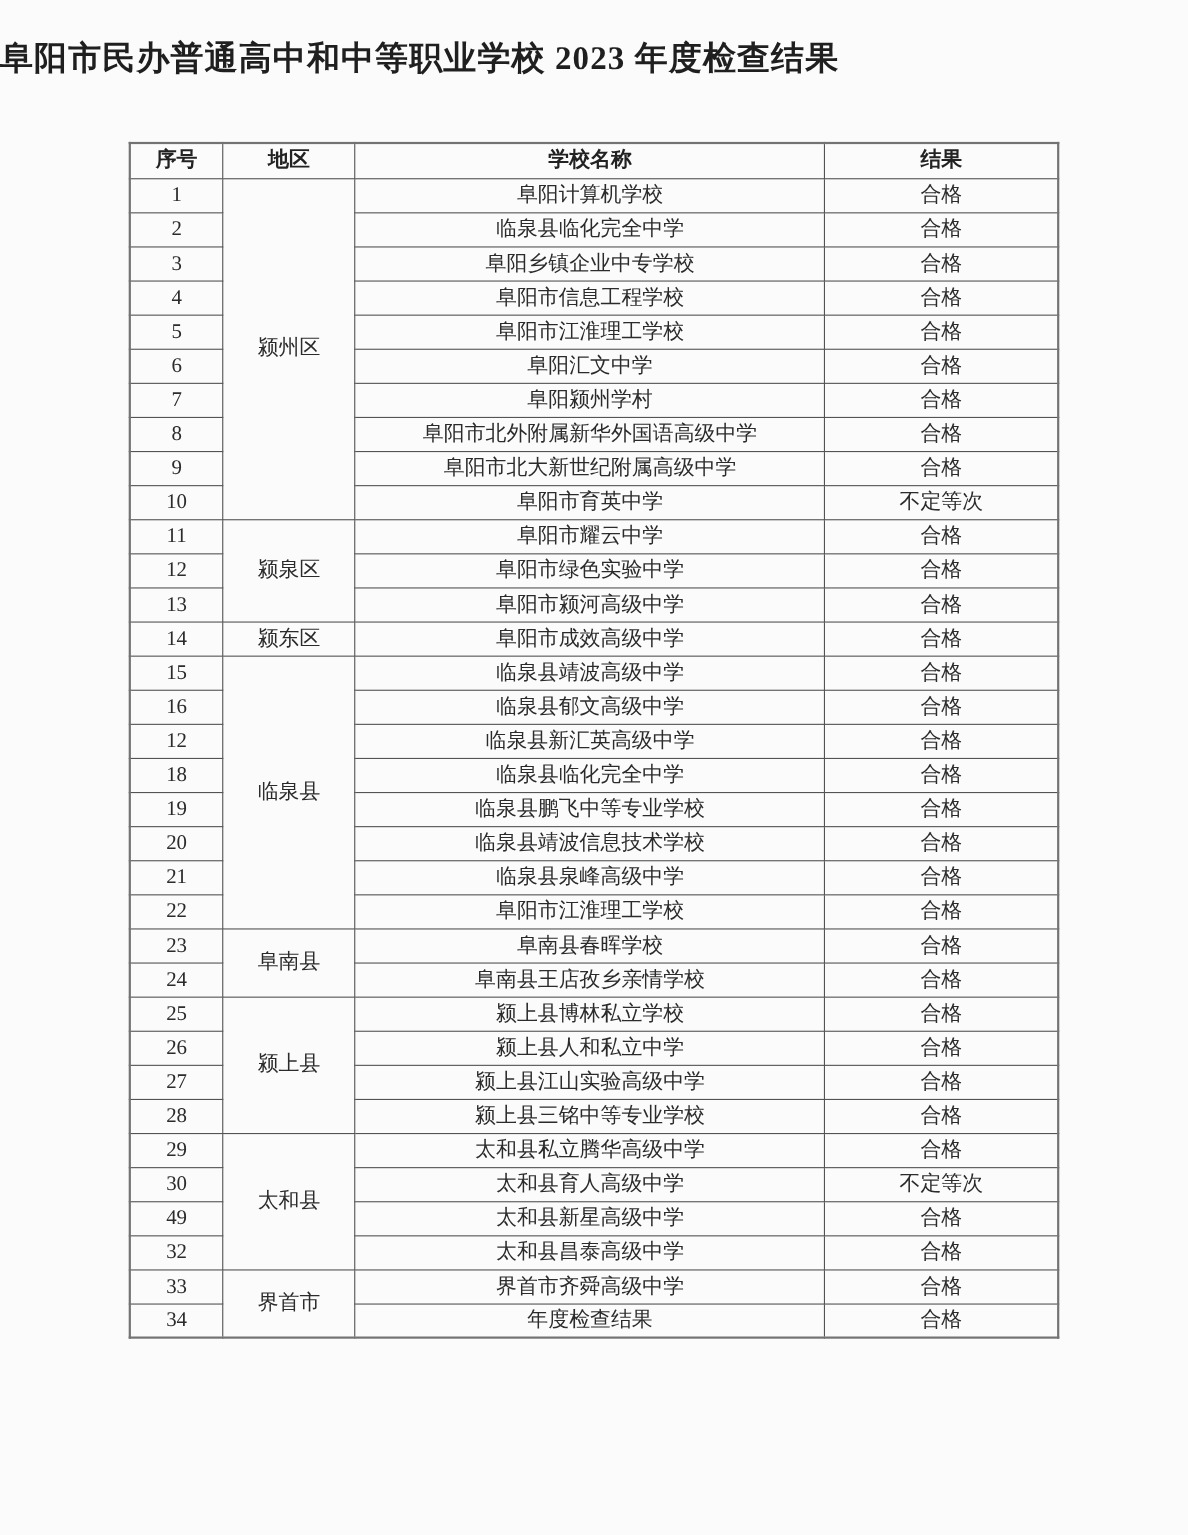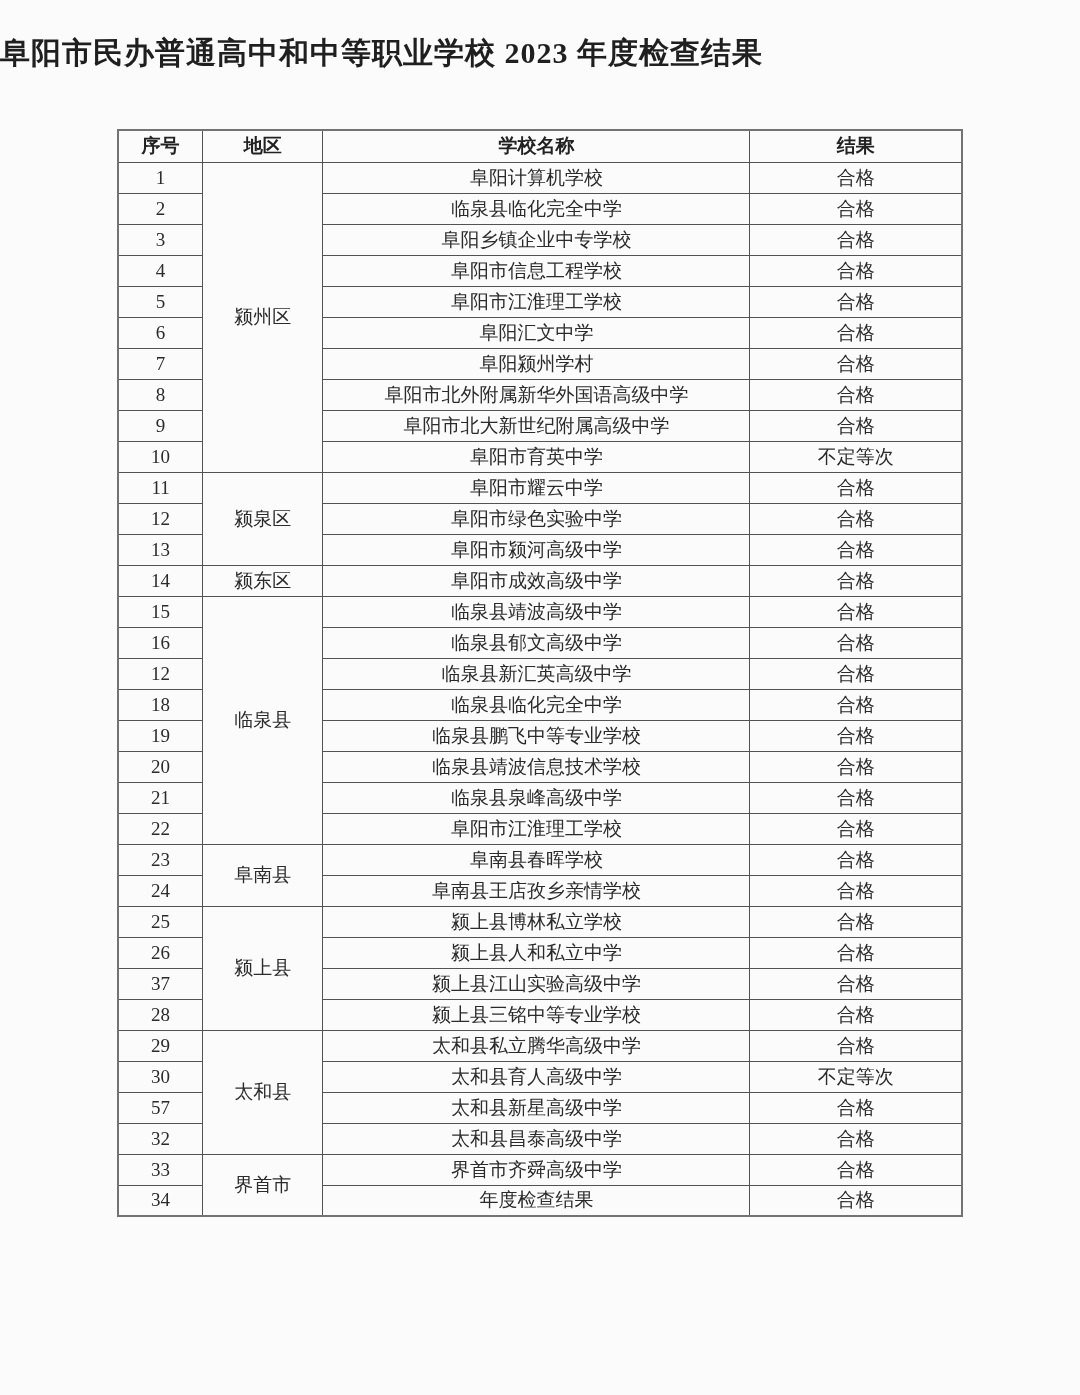--- a/index.html
+++ b/index.html
@@ -210,42 +210,42 @@
           <td class="col-region" rowspan="4">颍上县</td>
           <td class="col-school">颍上县博林私立学校</td>
           <td class="col-result">合格</td>
         </tr>
         <tr>
           <td class="col-no">26</td>
           <td class="col-school">颍上县人和私立中学</td>
           <td class="col-result">合格</td>
         </tr>
         <tr>
-          <td class="col-no">37</td>
+          <td class="col-no">27</td>
           <td class="col-school">颍上县江山实验高级中学</td>
           <td class="col-result">合格</td>
         </tr>
         <tr>
           <td class="col-no">28</td>
           <td class="col-school">颍上县三铭中等专业学校</td>
           <td class="col-result">合格</td>
         </tr>
         <tr>
           <td class="col-no">29</td>
           <td class="col-region" rowspan="4">太和县</td>
           <td class="col-school">太和县私立腾华高级中学</td>
           <td class="col-result">合格</td>
         </tr>
         <tr>
           <td class="col-no">30</td>
           <td class="col-school">太和县育人高级中学</td>
           <td class="col-result">不定等次</td>
         </tr>
         <tr>
-          <td class="col-no">57</td>
+          <td class="col-no">49</td>
           <td class="col-school">太和县新星高级中学</td>
           <td class="col-result">合格</td>
         </tr>
         <tr>
           <td class="col-no">32</td>
           <td class="col-school">太和县昌泰高级中学</td>
           <td class="col-result">合格</td>
         </tr>
         <tr>
           <td class="col-no">33</td>

